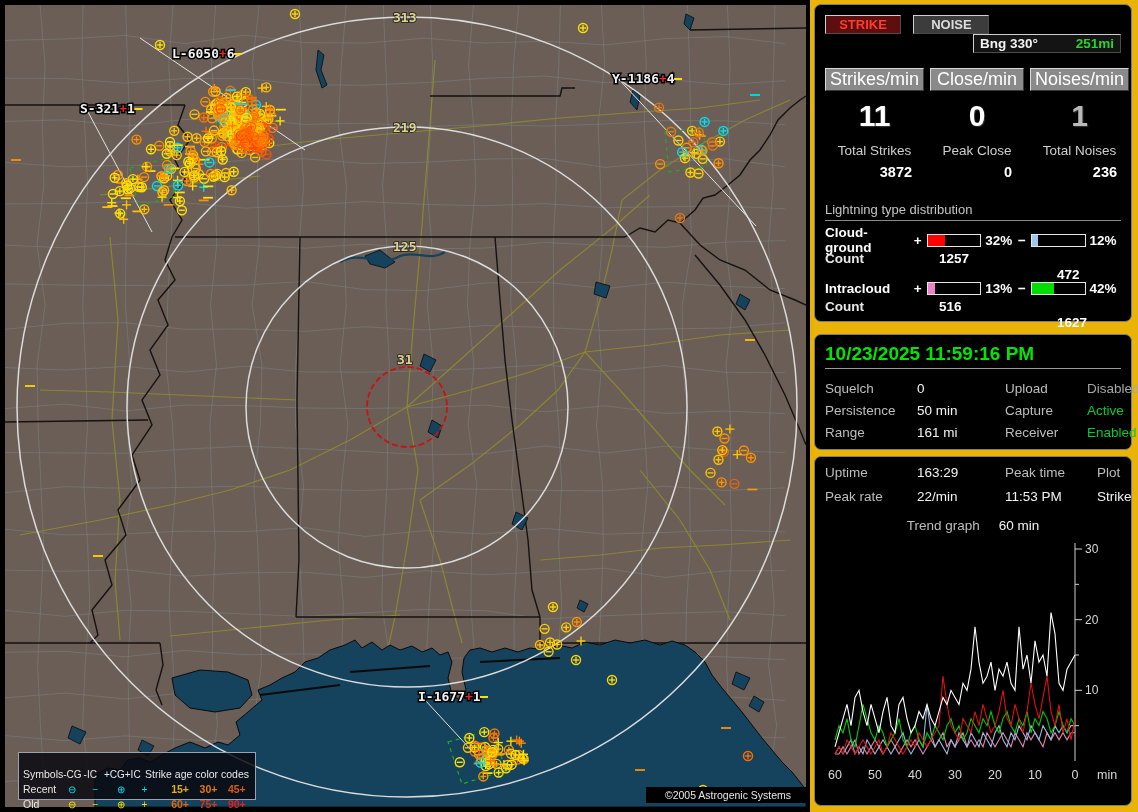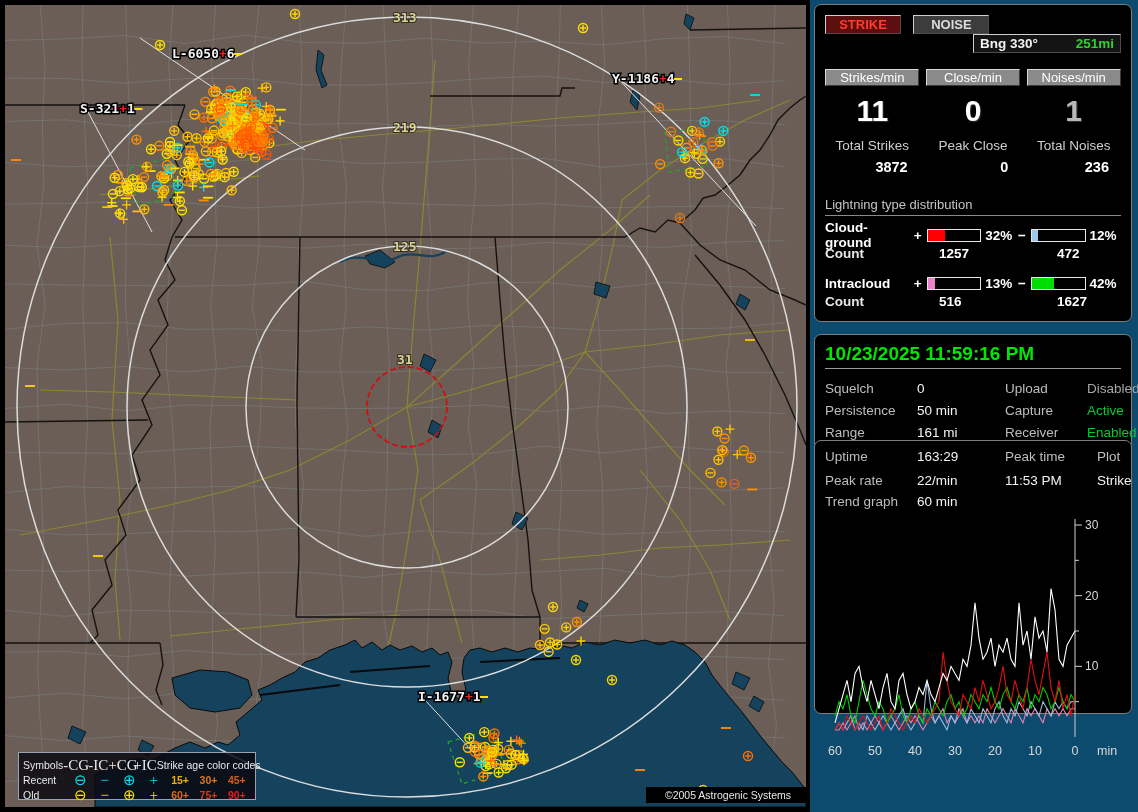--- a/index.html
+++ b/index.html
@@ -1,81 +1,81 @@
 <!DOCTYPE html>
 <html><head>
 <meta charset="utf-8">
 <style>
   html,body{margin:0;padding:0;background:#000;width:1138px;height:812px;overflow:hidden;
     font-family:"Liberation Sans",sans-serif;-webkit-font-smoothing:antialiased;}
-  #app{position:relative;width:1138px;height:812px;background:#0c4a6e;}
+  #app{position:relative;width:1138px;height:812px;background:#eab308;}
 
   
   #map-wrap{position:absolute;left:0;top:0;width:810px;height:812px;background:#000;}
   #map-svg{position:absolute;left:5px;top:5px;width:801px;height:802px;background:#6a5e57;display:block;}
 
   #legend{position:absolute;left:18px;top:752px;width:238px;height:48px;
     background:rgba(8,8,14,0.84);border:1px solid #9aa2b2;color:#e8e8e8;
-    font-size:10.5px;line-height:15px;padding:5px 4px;box-sizing:border-box;}
+    font-size:10.5px;line-height:15px;padding:14px 4px;box-sizing:border-box;}
   .lg-row{display:flex;align-items:center;height:15px;white-space:nowrap;}
   .lg-lab{width:46px;}
-  .lg-sym{width:25px;text-align:center;font-family:Liberation Serif, serif;font-size:15px;}
+  .lg-sym{width:25px;text-align:left;font-family:Liberation Sans, sans-serif;font-size:10px;}
   .lg-age{width:29px;text-align:center;font-weight:bold;}
   .lg-agetitle{flex:1;text-align:right;padding-right:2px;}
 
   #copyright{position:absolute;left:646px;top:787px;width:164px;height:16px;background:#000;
     color:#e8e8e8;font-size:10.5px;text-align:center;line-height:16px;}
 
   
   .pbox{position:absolute;left:814px;width:318px;background:#000;border:1px solid #7d7d7d;
     border-radius:7px;box-sizing:border-box;color:#c8c8c8;}
   #box-stats{top:4px;height:318px;padding:10px;}
   #box-time{top:334px;height:116px;padding:8px 10px;}
-  #box-trend{top:440px;height:274px;padding:8px 10px;}
+  #box-trend{top:456px;height:350px;padding:8px 10px;}
 
   .btn{display:inline-block;border:1px solid;border-color:#cfcfcf #4c4c4c #4c4c4c #cfcfcf;
     font-weight:bold;font-size:13px;text-align:center;padding:1px 0;}
   #btn-strike{width:74px;background:#5d0e0e;color:#ff3b30;margin-right:8px;}
   #btn-noise{width:74px;background:#3c3c3c;color:#dcdcdc;}
   #bng-box{float:right;width:148px;background:#141414;border:1px solid;
     border-color:#cfcfcf #4c4c4c #4c4c4c #cfcfcf;font-weight:bold;font-size:13.5px;
     padding:1px 6px;box-sizing:border-box;display:flex;justify-content:space-between;}
   #bng-box .bng-l{color:#f2f2f2;} #bng-box .bng-v{color:#2ed22e;}
 
   #stat-cols{display:grid;grid-template-columns:1fr 1fr 1fr;margin-top:34px;column-gap:6px;}
   .stat-col{text-align:center;}
-  .stat-chip{display:inline-block;min-width:84px;background:#8a8a8a;color:#fff;font-size:13px;
+  .stat-chip{display:inline-block;min-width:84px;background:#8a8a8a;color:#fff;font-size:18px;
     border:1px solid;border-color:#d8d8d8 #3a3a3a #3a3a3a #d8d8d8;padding:0 4px;}
   .stat-rate{font-size:30px;font-weight:bold;color:#fff;margin:8px 0 10px;text-shadow:1px 1px 1px #333;}
   .stat-rate.dim{color:#b9b9b9;}
   .stat-total-label{font-size:13.5px;color:#cfcfcf;}
   .stat-total{font-size:14.5px;font-weight:bold;color:#fff;margin-top:6px;text-align:right;padding-right:12px;}
 
   #dist{margin-top:22px;}
   #dist-title{font-size:13px;color:#c4c4c4;border-bottom:1px solid #8a8a8a;padding-bottom:3px;margin-bottom:10px;}
   .dist-row{display:flex;align-items:center;height:18px;font-size:13.5px;margin-bottom:2px;}
   .dist-name{width:100px;font-weight:bold;color:#fff;}
   .dist-sign{width:12px;color:#fff;font-weight:bold;text-align:center;}
   .dist-bar{width:60px;height:11px;border:1px solid #e6e6e6;background:#000;margin:0 4px;}
   .dist-fill{height:100%;}
   .dist-pct{width:36px;font-weight:bold;color:#fff;}
   .count-row{display:flex;font-size:13.5px;font-weight:bold;color:#fff;height:16px;margin:2px 0 12px;}
   .count-lab{width:100px;font-weight:bold;color:#e8e8e8;}
   .count-v1{width:118px;padding-left:14px;box-sizing:border-box;}
-  .count-v2{padding-left:14px;}
+  .count-v2{padding-left:14px;margin-top:16px;}
 
   #datetime{color:#00e600;font-size:19px;font-weight:bold;border-bottom:1px solid #9a9a9a;
     padding-bottom:3px;white-space:nowrap;}
   .set-grid{display:grid;grid-template-columns:92px 88px 82px 1fr;font-size:13.5px;
     row-gap:7px;margin-top:12px;}
   .lab{color:#bdbdbd;} .val{color:#f2f2f2;}
   .val.dim{color:#a6a6a6;} .val.green{color:#00cc33;}
 
   .up-grid{display:grid;grid-template-columns:92px 88px 92px 1fr;font-size:13.5px;row-gap:9px;}
-  #trend-row{display:flex;font-size:13.5px;margin-top:6px;}
+  #trend-row{display:flex;font-size:13.5px;margin-top:14px;justify-content:center;}
   #trend-row .lab{width:92px;}
   #trend-chart{display:block;margin-top:2px;}
 </style>
 </head>
 <body>
 <div id="app">
 
   <div id="map-wrap">
     <svg id="map-svg" viewBox="5 5 801 802">
         <path d="M40.08372649922967,5 L45.04822765523568,65 L42.40871534962207,125 L43.902434257790446,185 L37.011387083213776,245 L45.175430877599865,305 L37.113508463837206,365 L38.05436503421515,425 L40.96578503306955,485 L43.709415460936725,545 L40.66191950393841,605 L37.64387778285891,665 L40.38857688009739,725 L44.26417485624552,785 M83.02439727634192,5 L81.87531759031117,65 L84.58166481694207,125 L87.65994498273358,185 L84.91771149681881,245 L82.72995677310973,305 L85.56814336683601,365 L87.62252521468326,425 L83.80871492205188,485 L87.73498301394284,545 L89.71368656959385,605 L85.18767912406474,665 L82.60904934257269,725 L89.62119676172733,785 M125.67678760923445,5 L127.56054117297754,65 L129.8819040618837,125 L126.91254651593044,185 L125.97612778376788,245 L125.42248832946643,305 L129.90732123330235,365 L126.94173126900569,425 L132.0293210069649,485 L124.92326846998185,545 L131.16531676566228,605 L127.85793416388333,665 L129.05498851975426,725 L130.0149509352632,785 M173.07059268653393,5 L168.77157140197232,65 L171.92501593055204,125 L173.6834445889108,185 L170.54793391749263,245 L167.58283086726442,305 L166.20865107653663,365 L172.46365945693105,425 L175.9007510417141,485 L171.4434378282167,545 L168.9651767294854,605 L173.2189040784724,665 L174.20913729490712,725 L170.99547576066107,785 M215.5965351741761,5 L211.54441796103492,65 L216.43790401611477,125 L215.13510703202337,185 L216.67793584614992,245 L210.49415740044788,305 L216.41016612155363,365 L209.86402555927634,425 L211.753030564636,485 L215.30901132011786,545 L212.74352072365582,605 L212.34821570198983,665 L217.48550142720342,725 L209.66877375589684,785 M259.230147652328,5 L252.3658953588456,65 L257.657897121273,125 L257.575338951312,185 L259.18013134086505,245 L252.106433799956,305 L261.9827644880861,365 L260.3222356531769,425 L253.8348384858109,485 L257.73324114084244,545 L259.94274679617956,605 L261.4041072879918,665 L253.37662363238633,725 L252.75680929934606,785 M299.27716502174735,5 L301.92449058871716,65 L299.9481913726777,125 L303.68876934982836,185 L298.95687255775556,245 L299.43770783022046,305 L295.7891993201338,365 L295.42624292429537,425 L303.5425103153102,485 L298.61747042043135,545 L302.22838153131306,605 L304.17508979327977,665 L302.4431754462421,725 L302.9854070697911,785 M346.1619997676462,5 L341.2968798140064,65 L338.36787261022255,125 L346.390347014647,185 L344.01705881068483,245 L346.27107700752094,305 L339.98990360600874,365 L347.91905578412116,425 L341.57985115842894,485 L338.24267909815535,545 L343.3672832227312,605 L341.17204046063125,665 L342.6487080072984,725 L341.3300604717806,785 M383.2650147713721,5 L385.81121117947623,65 L388.0751580246724,125 L382.5261259605177,185 L386.7401457685046,245 L386.00060386257246,305 L389.40312633663416,365 L387.7368202516809,425 L387.09829996246845,485 L383.20073929289356,545 L381.8062493358739,605 L390.9284871481359,665 L385.37595021910965,725 L386.40751225315034,785 M430.3722442537546,5 L432.671529982239,65 L430.7926149466075,125 L426.66671403776854,185 L431.8458225238137,245 L427.25121860718355,305 L433.3680147291161,365 L431.5012721470557,425 L433.56319708609954,485 L433.4599410984665,545 L429.05817444296554,605 L426.1553815109655,665 L427.5558778140694,725 L432.93689413554966,785 M473.4267025478184,5 L468.53320585144684,65 L473.47138928296044,125 L475.8122910121456,185 L469.94022547779605,245 L467.45436557149515,305 L473.9945389055647,365 L468.0910728923045,425 L476.7902832389809,485 L471.64755040826276,545 L470.8876828341745,605 L475.1608514045365,665 L476.98548715841025,725 L475.30991838127375,785 M518.8703654687852,5 L513.5048571228981,65 L511.305244511459,125 L512.6542000262998,185 L511.80398682598025,245 L510.7307497272268,305 L516.6932105924934,365 L515.0513337249868,425 L511.62873779190704,485 L517.4232213548385,545 L514.0233901632018,605 L514.2354693310335,665 L514.9707977497019,725 L510.95482816686854,785 M560.3866044785827,5 L558.8331576315686,65 L555.258792866487,125 L556.1782904989086,185 L553.2583161834627,245 L553.74331197422,305 L553.6073467526585,365 L558.5974707938731,425 L561.5594820370898,485 L558.6497270101681,545 L561.6495633423328,605 L557.4135805824772,665 L556.3854675013572,725 L561.7395071121864,785 M601.4026128556579,5 L604.6762668029405,65 L598.0682062278502,125 L600.5420756237581,185 L602.2583014834672,245 L597.0594324581325,305 L601.5861810711212,365 L596.5137871438637,425 L602.5502102207392,485 L603.2507452359423,545 L601.140059965197,605 L598.3852205090225,665 L599.5183304385282,725 L601.1333547988907,785 M643.1668251007795,5 L646.2887968551368,65 L644.2296798396856,125 L647.9982331404462,185 L647.3110220031813,245 L645.3733538496308,305 L644.0974786141887,365 L644.1757837668993,425 L647.8584595336579,485 L641.6354240137152,545 L641.2778303059749,605 L642.7590353516862,665 L648.7203097166494,725 L643.2856555059552,785 M687.4743864238262,5 L689.5458487565629,65 L690.6282589659095,125 L689.1688590105623,185 L691.8866452137008,245 L682.1526640658267,305 L682.7293224288151,365 L688.5462452895008,425 L689.6593391178176,485 L690.3506852644496,545 L686.5177122205496,605 L685.4237791015767,665 L687.1936349342577,725 L683.3378661242314,785 M727.353738380596,5 L730.0462432624772,65 L728.1135602202266,125 L730.5123201641254,185 L725.5698231351562,245 L732.8536761552095,305 L726.0684423730709,365 L731.0184775362723,425 L730.1576703973114,485 L731.7908025812358,545 L728.0685662548058,605 L726.586637776345,665 L729.4228262966499,725 L731.5362681914121,785 M774.9643358532339,5 L773.7069090311415,65 L771.2795829093084,125 L773.2855010749772,185 L768.503969991114,245 L773.4556196462363,305 L772.0096573811024,365 L769.5293531189673,425 L770.4329441925511,485 L769.4956733537838,545 L774.1394736915827,605 L768.5237290239893,665 L776.5887313145213,725 L768.9348470461555,785 M5,40.3873446919024 L65,38.93900164403021 L125,35.46245804056525 L185,43.59518596203998 L245,35.11910649947822 L305,42.607735816854984 L365,43.092568553984165 L425,38.16106671700254 L485,43.100150702521205 L545,41.25995410606265 L605,44.91427165456116 L665,38.619838242884725 L725,36.567081161774695 L785,43.63847096450627 M5,78.16703026369214 L65,78.43200574070215 L125,83.18768210150301 L185,78.52697904361412 L245,78.55037806229666 L305,84.83881400339305 L365,85.19487917562947 L425,82.64967386517674 L485,78.3085540975444 L545,76.03499561920762 L605,82.6788860433735 L665,79.31954638939351 L725,84.5084012709558 L785,80.7620773082599 M5,121.40984208509326 L65,119.83471145434305 L125,126.15476308669895 L185,119.50445617130026 L245,118.40897987177595 L305,124.44758205953985 L365,123.18166848318651 L425,126.54117991495878 L485,124.54158798372373 L545,126.0937868738547 L605,123.92940192995593 L665,120.6013472569175 L725,120.8411181489937 L785,124.74082191521302 M5,162.5775241740048 L65,166.76863839337602 L125,165.18995814444497 L185,165.9754610848613 L245,160.035810071975 L305,158.82800892647356 L365,163.57199449511245 L425,162.18250591494143 L485,159.04620200349018 L545,158.49614326329902 L605,167.38072509830818 L665,162.0632170578465 L725,158.8045825129375 L785,166.82710785372183 M5,203.9314358010888 L65,203.6536019886844 L125,201.6129738916643 L185,202.8223372097127 L245,208.08715926343575 L305,205.35619523236528 L365,201.62854808941483 L425,204.3646778408438 L485,205.76323629450053 L545,203.60520818829536 L605,207.7905630026944 L665,206.7142692054622 L725,205.90672177588567 L785,208.86523213097826 M5,245.11881121993065 L65,247.85100455395877 L125,243.7810881412588 L185,245.26656275847927 L245,245.26988660683855 L305,248.11776305316016 L365,244.15477668866515 L425,248.87968484312296 L485,248.08135471539572 L545,242.4526511435397 L605,245.49112921813503 L665,247.34618810238317 L725,242.17157655162737 L785,240.59373394353315 M5,283.82655394263566 L65,285.03950883075595 L125,285.3881422234699 L185,286.09129577549174 L245,285.0778363868594 L305,281.4191066278145 L365,289.7064563203603 L425,290.5170235307887 L485,282.9135283608921 L545,282.1179866688326 L605,288.65349458903074 L665,282.17927016923204 L725,286.28899368364364 L785,288.6203431538306 M5,329.2879695035517 L65,323.32625920465216 L125,322.7262056879699 L185,329.26599522167817 L245,329.0098157553002 L305,331.3180741695687 L365,326.8069499875419 L425,330.0684533994645 L485,325.4991208068095 L545,327.36621207138523 L605,330.6416099150665 L665,328.85696663334966 L725,328.1170956562273 L785,322.6380674452521 M5,367.50010897405446 L65,370.0571559923701 L125,366.3827020856552 L185,372.09115691436455 L245,366.1512492708862 L305,371.9944745390676 L365,372.1199145303108 L425,370.931183942128 L485,368.24308116873726 L545,364.77752087591216 L605,371.5978244501166 L665,365.591403007973 L725,372.35650122119114 L785,372.7691600723192 M5,408.48309468850493 L65,404.07546534761786 L125,410.92944906884804 L185,405.03152841096744 L245,405.64500577608123 L305,408.10412835888565 L365,408.4872310757637 L425,407.62579121720046 L485,404.98674669628963 L545,411.8270357917063 L605,405.72687753103673 L665,413.47150512831286 L725,411.09680911153555 L785,413.60498842410743 M5,452.44662522897124 L65,452.922554560937 L125,453.3110115258023 L185,449.1486776457168 L245,446.1636946769431 L305,448.74342306982726 L365,451.43294061301276 L425,454.84746818896383 L485,453.7740746396594 L545,445.96229932270944 L605,453.04987920681015 L665,446.24182319268584 L725,450.37917292909697 L785,452.580460018944 M5,492.7609459068626 L65,486.5625283624977 L125,488.416571425274 L185,487.3853333494626 L245,486.0960402493365 L305,489.4667325229384 L365,490.49007626622915 L425,488.1066978131421 L485,489.4123601973988 L545,490.37883514678106 L605,490.7760996292345 L665,486.2330650296062 L725,490.450642967131 L785,487.84975158423185 M5,529.1769446283579 L65,534.9655906534754 L125,533.7398116388358 L185,531.165095356293 L245,531.5725448569283 L305,527.7445129542612 L365,536.4581926963292 L425,530.704381135758 L485,534.0822874689475 L545,528.2238432234153 L605,534.2585744783282 L665,532.4212056845427 L725,530.0796260992065 L785,531.884439073503 M5,570.083873057738 L65,571.299863722641 L125,569.6052256105468 L185,576.2784099900164 L245,572.7853771829978 L305,572.2013850738294 L365,577.4990132912062 L425,570.7477007219568 L485,574.7811244749464 L545,571.5269764647819 L605,568.2219390682876 L665,577.4337800797075 L725,570.8395402547903 L785,570.6249790773727 M5,610.2699210494757 L65,616.2989714914002 L125,610.2235986674204 L185,611.3217618535273 L245,614.0126576796174 L305,616.3616510513239 L365,612.7311300891452 L425,609.3529179212637 L485,610.6690871678293 L545,618.890276726801 L605,615.7544059804641 L665,613.3389526591636 L725,611.6717328862287 L785,615.7216007201932 M5,652.2919922899455 L65,651.3506431877613 L125,656.7725443700328 L185,650.4312710906379 L245,654.7466932144016 L305,653.8457390549593 L365,656.2666977196932 L425,657.6793383806944 L485,658.6475445190445 L545,652.7954046055675 L605,655.0015555135906 L665,655.6303718872368 L725,656.8299809936434 L785,659.6908475994132 M5,697.826895352453 L65,693.0678541157395 L125,698.9343789536506 L185,692.7915855813771 L245,700.0970508917235 L305,695.8579706344754 L365,696.3709737979807 L425,700.7189613059163 L485,698.9324992722832 L545,696.8307425747626 L605,696.1536322408356 L665,696.1323832874186 L725,696.7002938934602 L785,700.4488813984208 M5,735.6262194216251 L65,740.6934318346903 L125,735.9142977725714 L185,739.9455224098638 L245,741.3287325534038 L305,738.5559414122254 L365,732.8829066320322 L425,740.3930128836073 L485,741.9439509981312 L545,732.1181651558727 L605,732.1859898166731 L665,732.8629401121289 L725,735.80049968604 L785,737.9060385311022 M5,781.4693149868399 L65,777.9970223684795 L125,775.4678554479033 L185,779.8637604196556 L245,779.8353647342883 L305,773.8163053286262 L365,782.552156792488 L425,781.3563475147821 L485,774.346078729257 L545,779.451225199271 L605,782.7067815368064 L665,777.5062047592364 L725,773.4385993815958 L785,776.0853258259594 " fill="none" stroke="#848c90" stroke-width="1" opacity="0.42"></path>

